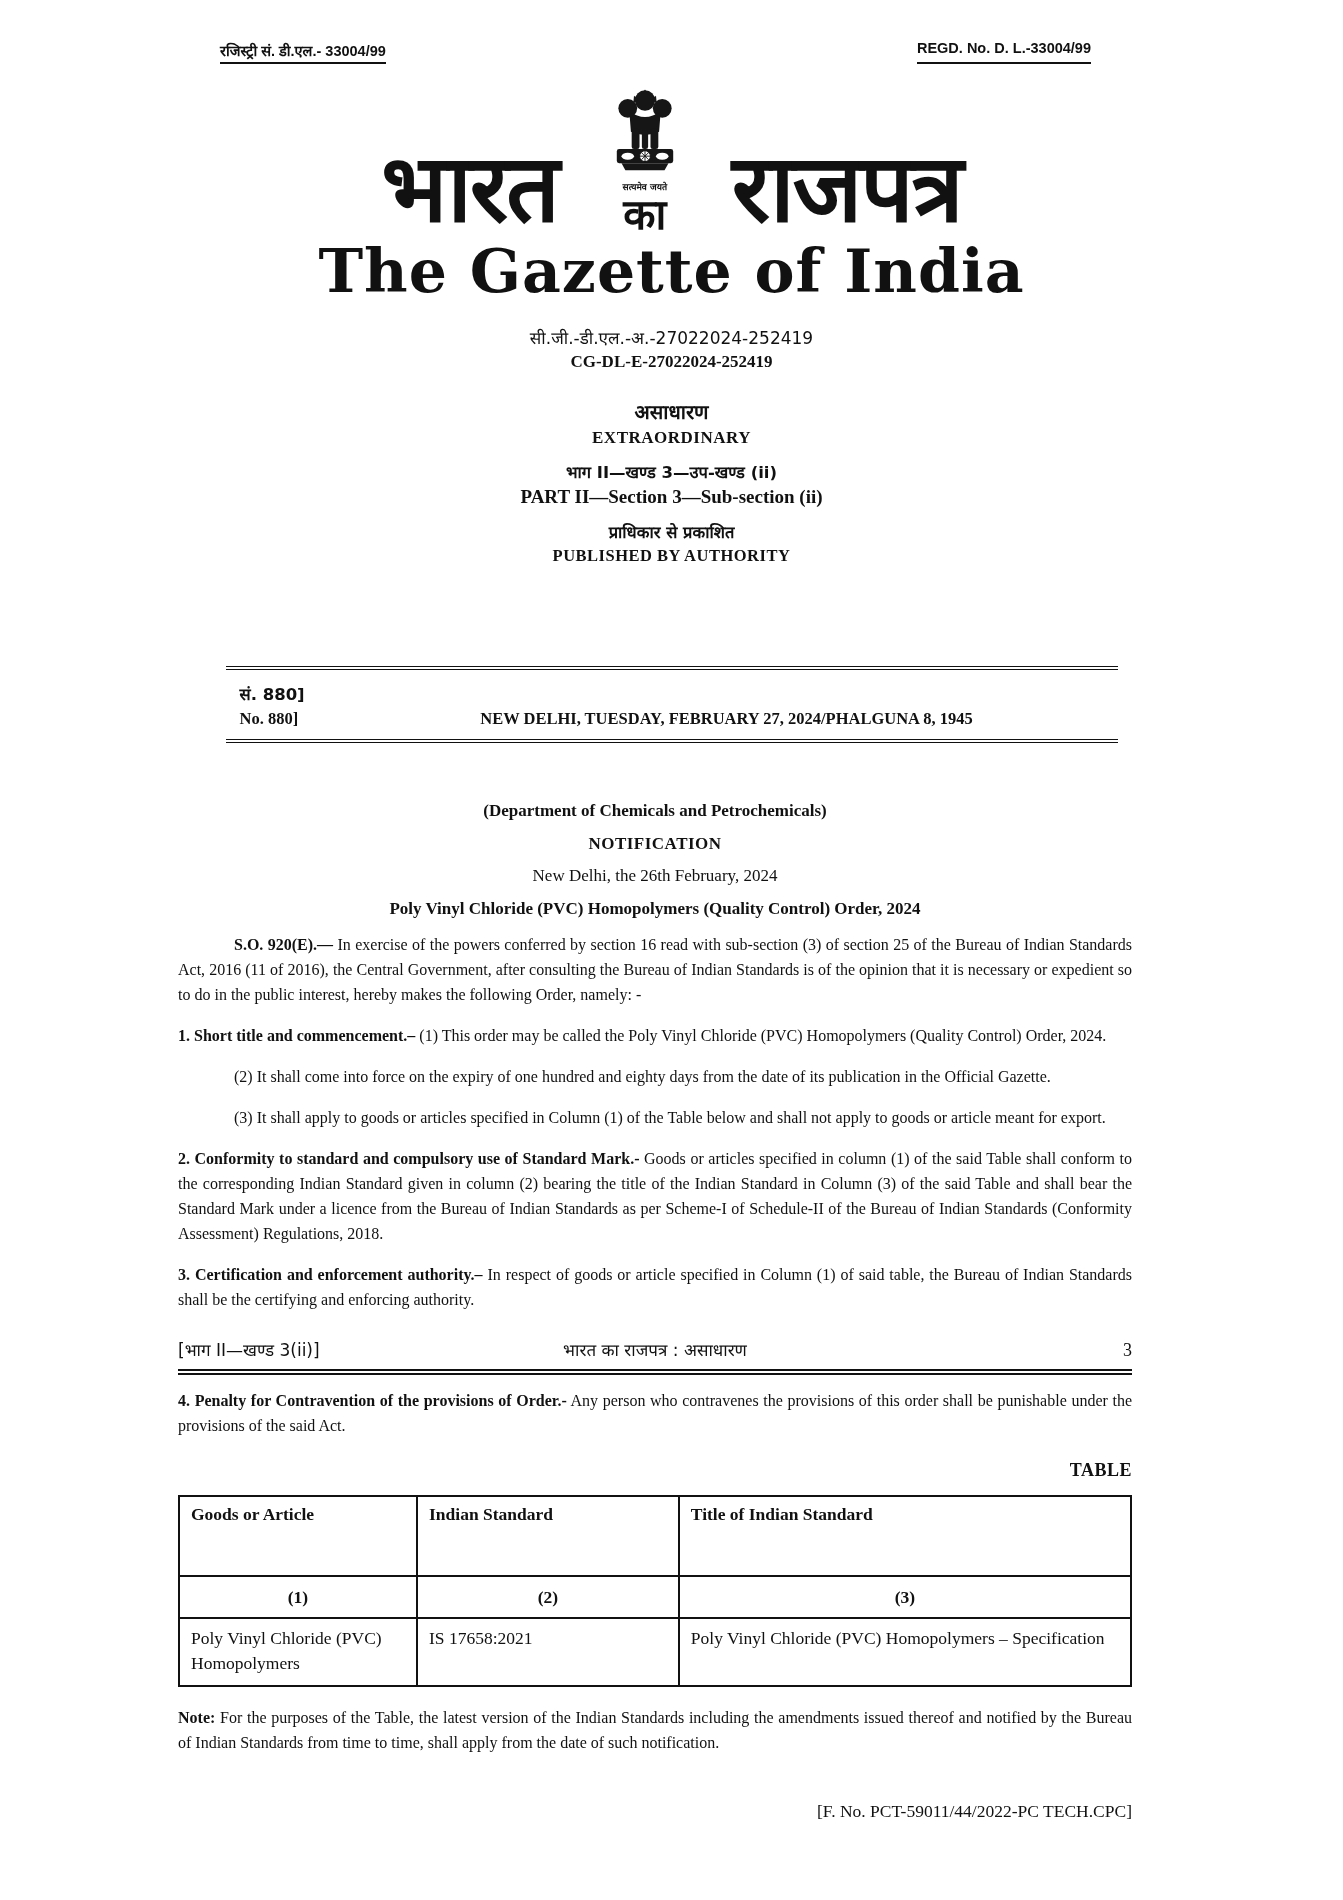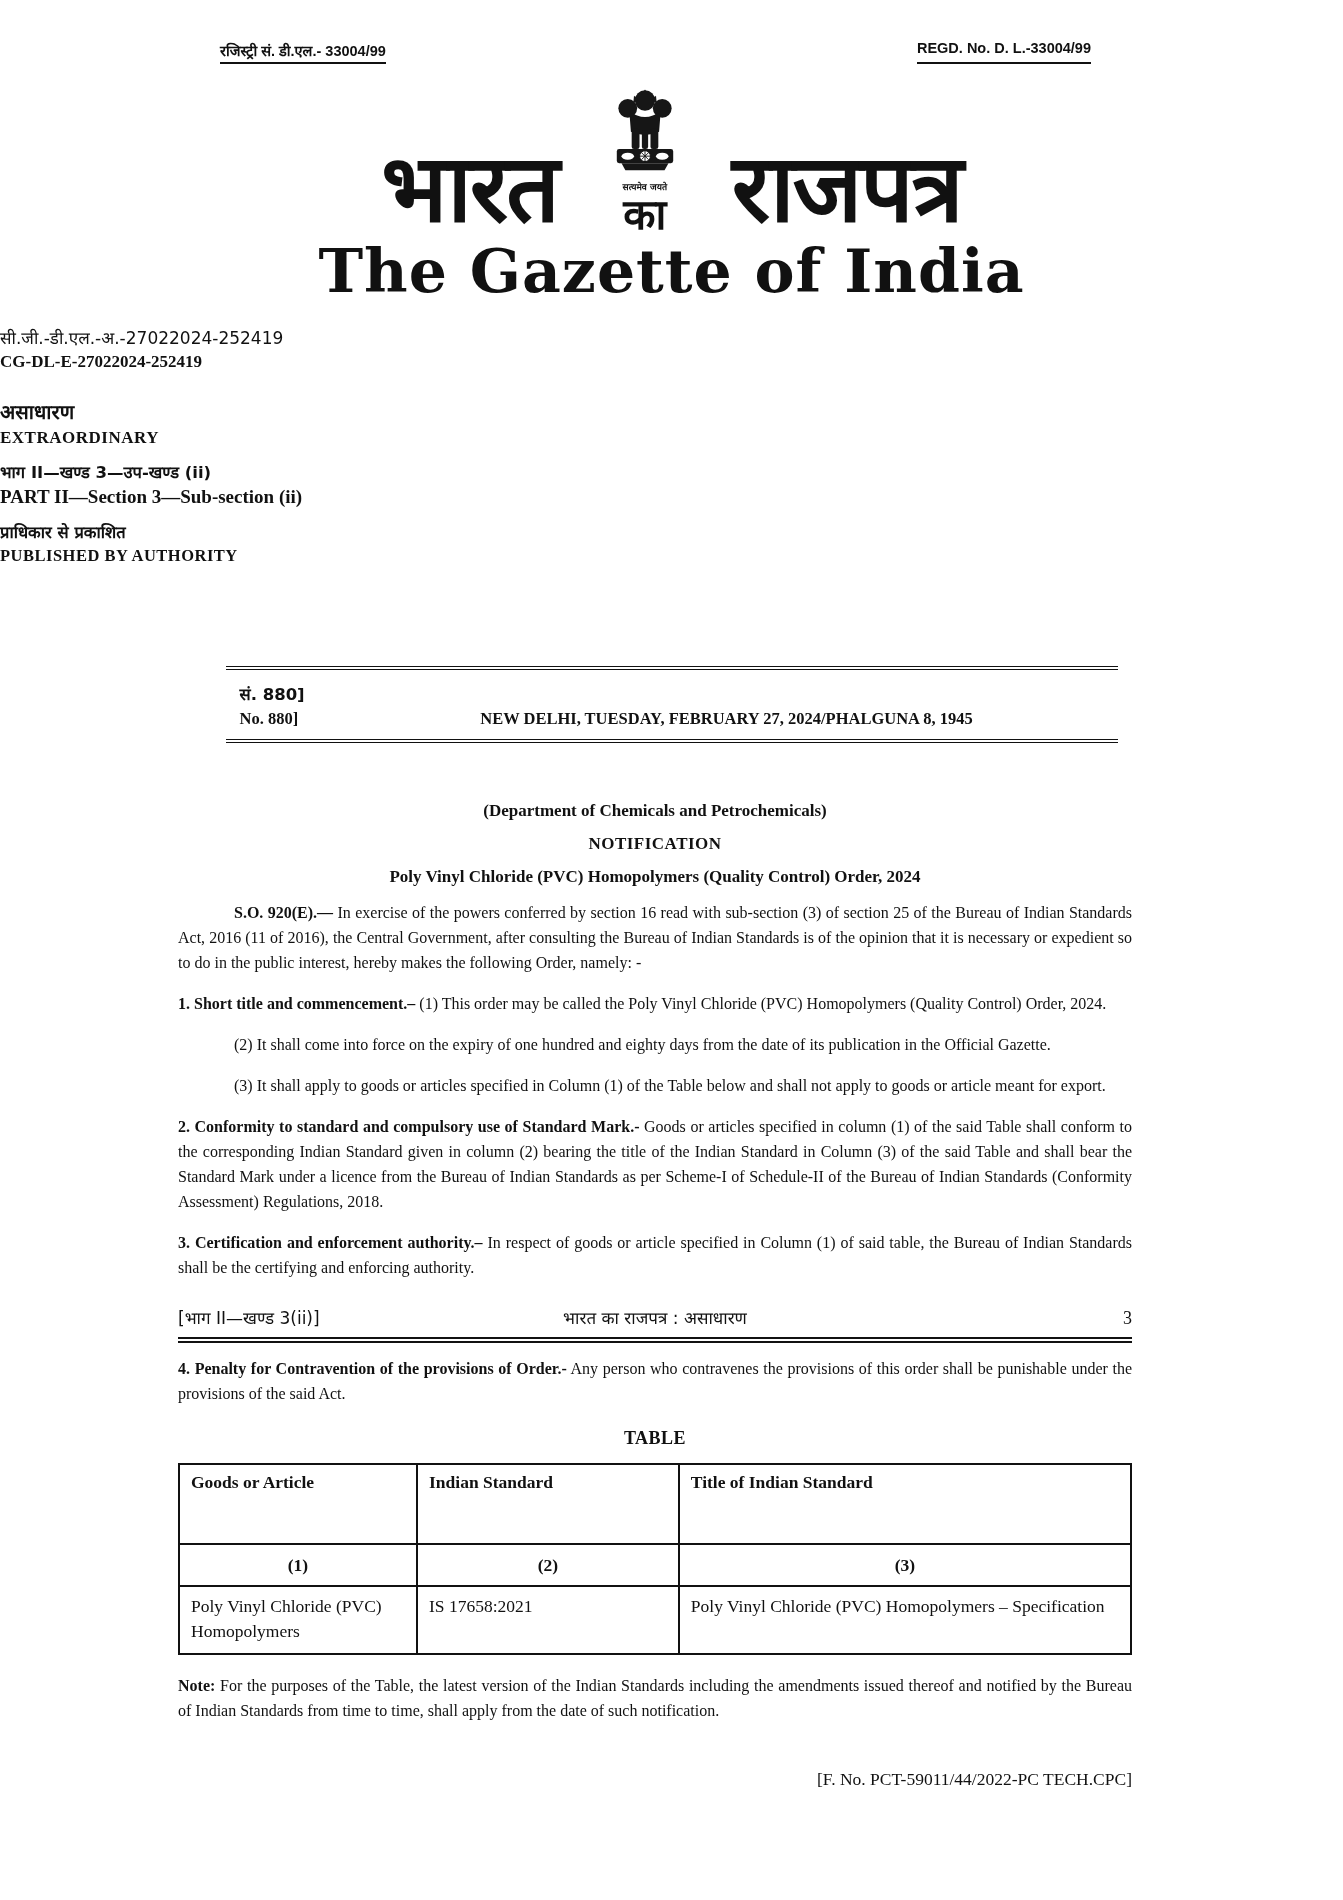--- a/index.html
+++ b/index.html
@@ -26,21 +26,21 @@
   .mast-center{display:flex;flex-direction:column;align-items:center;width:130px;}
   .emblem svg{width:80px;height:94px;display:block;}
   .motto{font-size:9px;font-weight:bold;margin-top:1px;font-family:"DejaVu Sans", sans-serif;}
   .mast-ka{font-size:42px;font-weight:bold;margin-top:2px;font-family:"DejaVu Sans", sans-serif;}
 
   .gazette-title{
     text-align:center;font-family:"DejaVu Serif", serif;
     font-size:60px;font-weight:bold;margin-top:0px;letter-spacing:1px;
   }
 
-  .cline{text-align:left;}
+  .cline{text-align:center;}
   .code-hi{margin-top:20px;font-size:17px;font-family:"DejaVu Sans", sans-serif;}
   .code-en{margin-top:3px;font-size:17px;font-weight:bold;}
   .extra-hi{margin-top:26px;font-size:20px;font-weight:bold;font-family:"DejaVu Sans", sans-serif;}
   .extra-en{margin-top:3px;font-size:17px;font-weight:bold;letter-spacing:.5px;}
   .part-hi{margin-top:12px;font-size:16.5px;font-weight:bold;font-family:"DejaVu Sans", sans-serif;}
   .part-en{margin-top:3px;font-size:19px;font-weight:bold;}
   .auth-hi{margin-top:12px;font-size:16.5px;font-weight:bold;font-family:"DejaVu Sans", sans-serif;}
   .auth-en{margin-top:3px;font-size:16.5px;font-weight:bold;letter-spacing:.5px;font-family:Liberation Serif, serif;}
 
   .issue{
@@ -71,21 +71,21 @@
 
   .runhead{
     display:grid;grid-template-columns:260px 1fr 260px;align-items:end;
     margin:26px 0 0 0;padding-bottom:8px;border-bottom:6px double #111;
     font-size:17px;
   }
   .runhead .l{font-family:"DejaVu Sans", sans-serif;}
   .runhead .c{text-align:center;font-family:"DejaVu Sans", sans-serif;}
   .runhead .r{text-align:right;font-size:18px;}
 
-  .table-title{text-align:center;font-size:18px;font-weight:bold;margin-top:22px;letter-spacing:.5px;}
+  .table-title{text-align:right;font-size:18px;font-weight:bold;margin-top:22px;letter-spacing:.5px;}
 
   table.gz{border-collapse:collapse;width:100%;margin-top:14px;border:2.5px solid #111;}
   table.gz td{border:2.5px solid #111;font-size:17.5px;padding:7px 11px;}
   td.hd{font-weight:bold;height:64px;vertical-align:top;}
   td.num{font-weight:bold;text-align:center;height:26px;vertical-align:middle;}
   td.cell{vertical-align:top;height:52px;line-height:25px;}
 
   .note{margin-top:18px;}
   .fileno{text-align:right;font-size:17.5px;margin-top:46px;}
 </style>
@@ -167,20 +167,21 @@
     <span class="issue-date">NEW DELHI, TUESDAY, FEBRUARY 27, 2024/PHALGUNA 8, 1945</span>
     <span></span>
   </div>
 </div>
 
 <div class="content">
 
   <div class="ministry-block">
     <div class="department">(Department of Chemicals and Petrochemicals)</div>
     <div class="notif">NOTIFICATION</div>
+    <div class="placedate">New Delhi, the 26th February, 2024</div>
     <div class="ordertitle">Poly Vinyl Chloride (PVC) Homopolymers (Quality Control) Order, 2024</div>
   </div>
 
   <p class="para indent1"><span class="lead">S.O. 920(E).—</span><span> In exercise of the powers conferred by section 16 read with sub-section (3) of section 25 of the Bureau of Indian Standards Act, 2016 (11 of 2016), the Central Government, after consulting the Bureau of Indian Standards is of the opinion that it is necessary or expedient so to do in the public interest, hereby makes the following Order, namely: -</span></p>
 
   <p class="para"><span class="lead">1. Short title and commencement.–</span><span> (1) This order may be called the Poly Vinyl Chloride (PVC) Homopolymers (Quality Control) Order, 2024.</span></p>
 
   <p class="para indent1"><span>(2) It shall come into force on the expiry of one hundred and eighty days from the date of its publication in the Official Gazette.</span></p>
 
   <p class="para indent1"><span>(3) It shall apply to goods or articles specified in Column (1) of the Table below and shall not apply to goods or article meant for export.</span></p>

